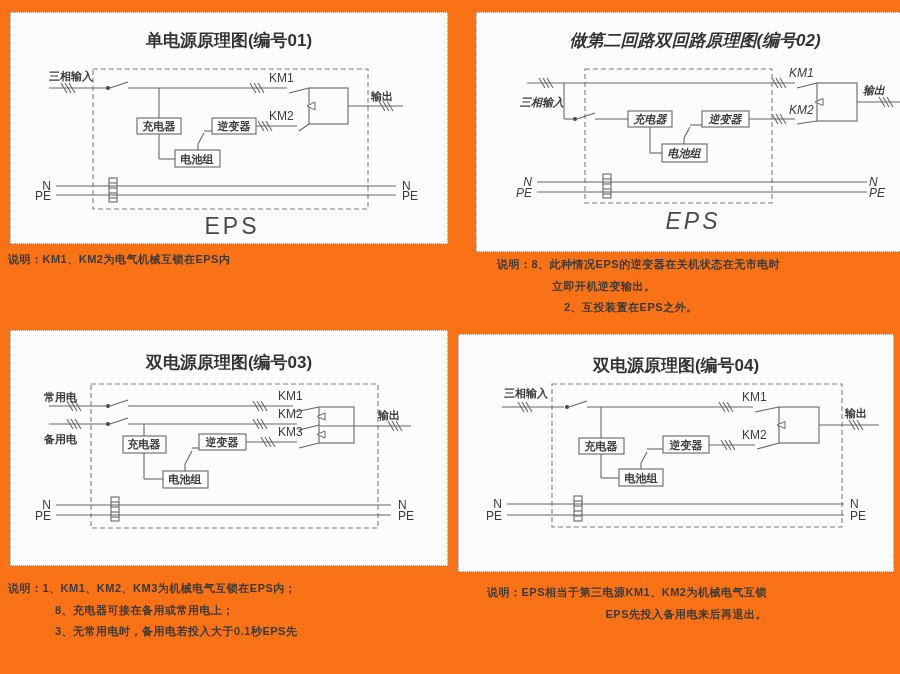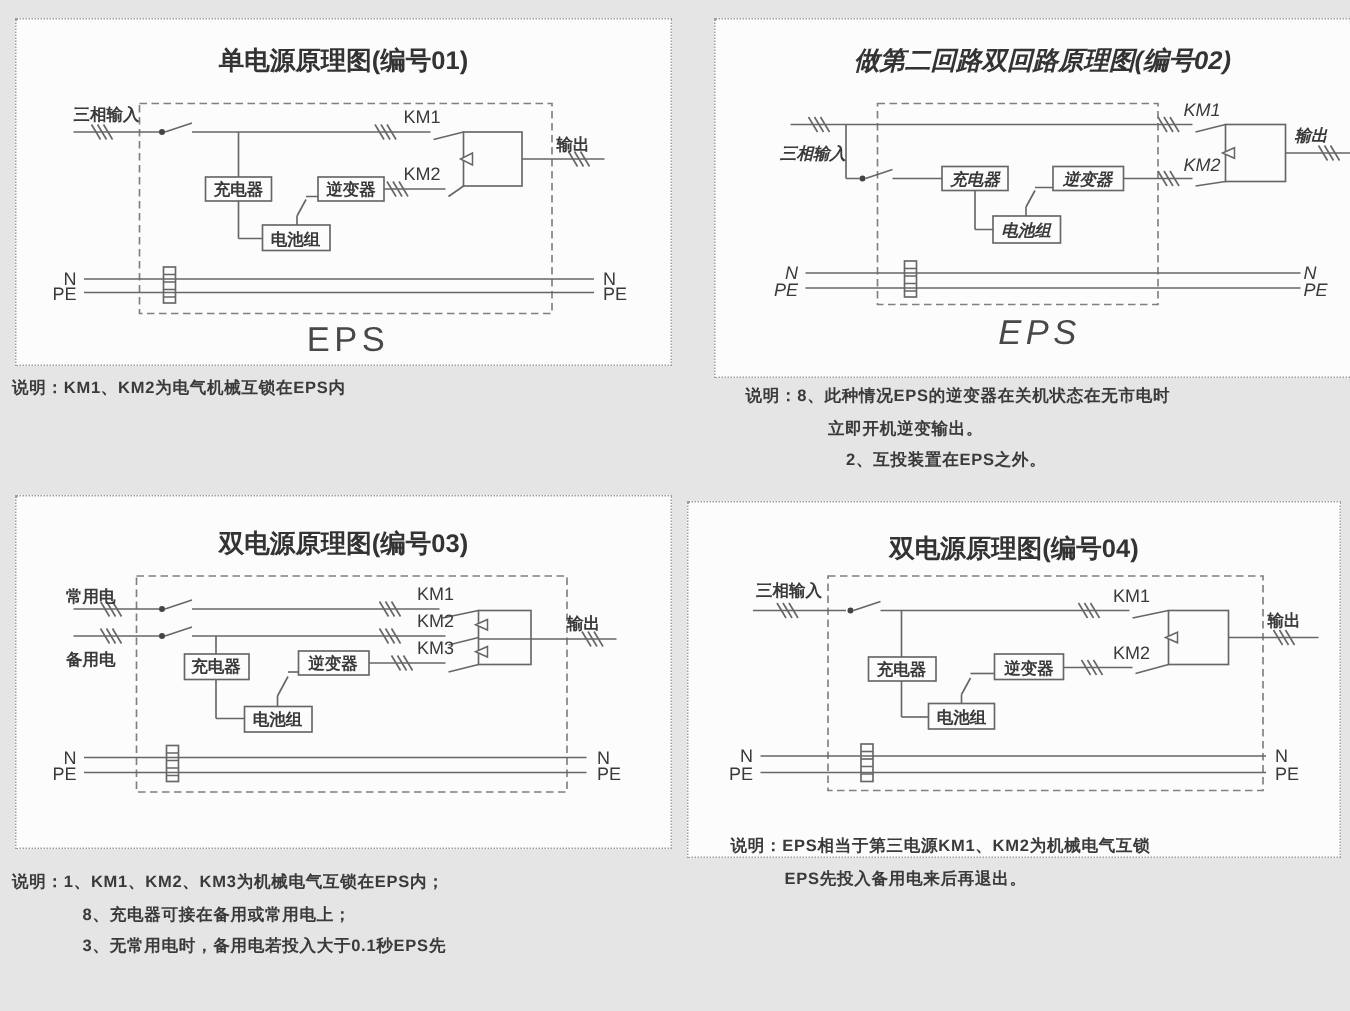--- a/index.html
+++ b/index.html
@@ -1,16 +1,16 @@
 <!DOCTYPE html>
 <html><head>
 <meta charset="utf-8">
 <style>
   html,body{margin:0;padding:0;background:#fbfbfb;}
-  .page{position:relative;width:900px;height:674px;background:#e5e5e5;
+  .page{position:relative;width:900px;height:674px;background:#f97316;
         font-family:"Liberation Sans",sans-serif;color:#3a3a3a;overflow:hidden;}
   .panel{position:absolute;border:1px dotted #9e9e9e;background:#fcfcfc;}
   .panel svg{position:absolute;left:0;top:0;}
   svg line, svg rect, svg path, svg polyline{stroke:#666;stroke-width:1.1;fill:none;}
   svg .dot{fill:#444;stroke:none;}
   svg .tri{fill:#fcfcfc;stroke:#666;stroke-width:1;}
   svg .dashed{stroke:#7f7f7f;stroke-width:1.1;stroke-dasharray:5 3;fill:none;}
   svg text{fill:#3a3a3a;stroke:none;font-family:"Liberation Sans",sans-serif;}
   .t-title{font-size:17px;font-weight:bold;fill:#333;}
   .t-cn{font-size:11px;font-weight:600;}
@@ -262,18 +262,18 @@
       <text class="t-cn" x="142" y="115" text-anchor="middle">充电器</text>
       <text class="t-cn" x="227" y="114" text-anchor="middle">逆变器</text>
       <text class="t-cn" x="182" y="147" text-anchor="middle">电池组</text>
       <text class="t-cn" x="386" y="82">输出</text>
       <text class="t-np" x="43" y="173" text-anchor="end">N</text>
       <text class="t-np" x="43" y="185" text-anchor="end">PE</text>
       <text class="t-np" x="391" y="173">N</text>
       <text class="t-np" x="391" y="185">PE</text>
     </svg>
   </div>
-  <div class="notes" style="left:458px;top:554px;">
+  <div class="notes" style="left:458px;top:582px;text-align:right;">
     <div class="note-line" style="margin-left:29px;">说明：EPS相当于第三电源KM1、KM2为机械电气互锁</div>
     <div class="note-line" style="margin-left:65px;">EPS先投入备用电来后再退出。</div>
   </div>
 
 </div>
 
 </body></html>

